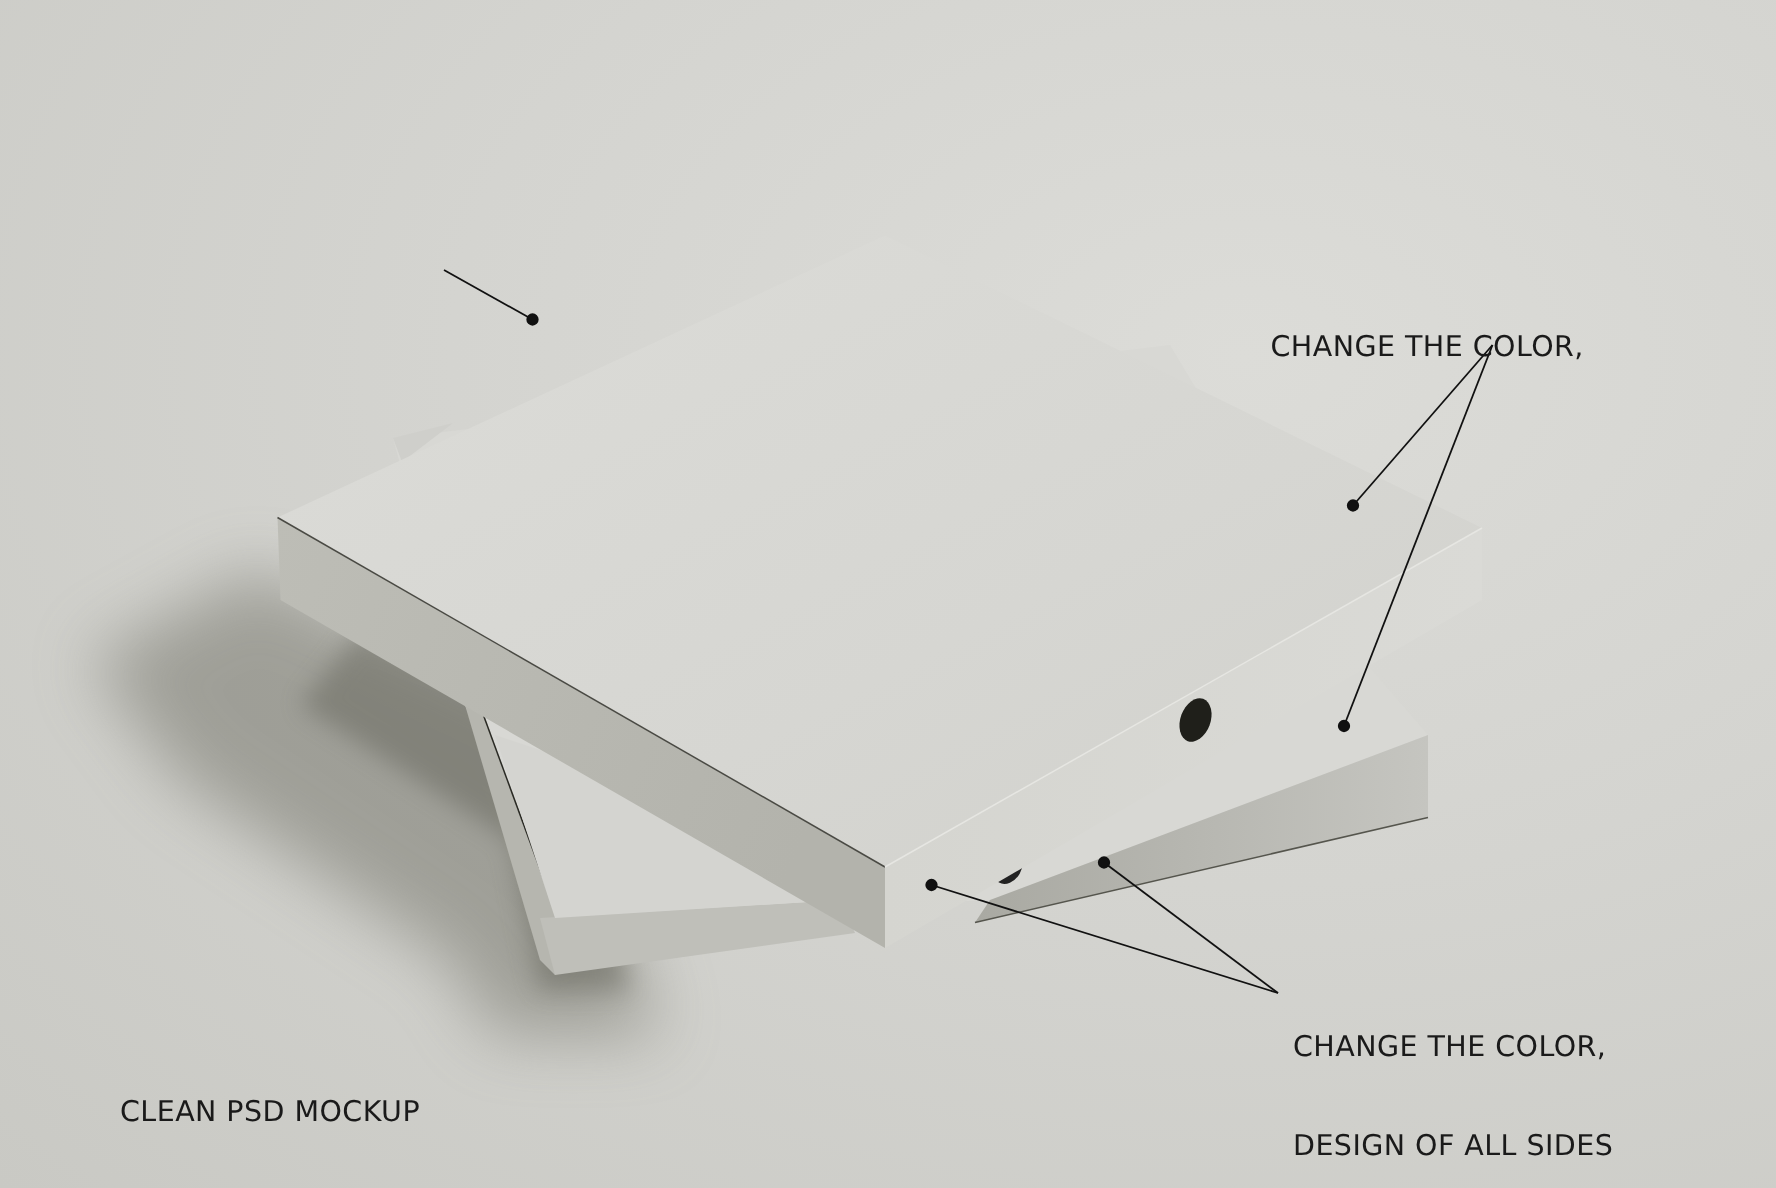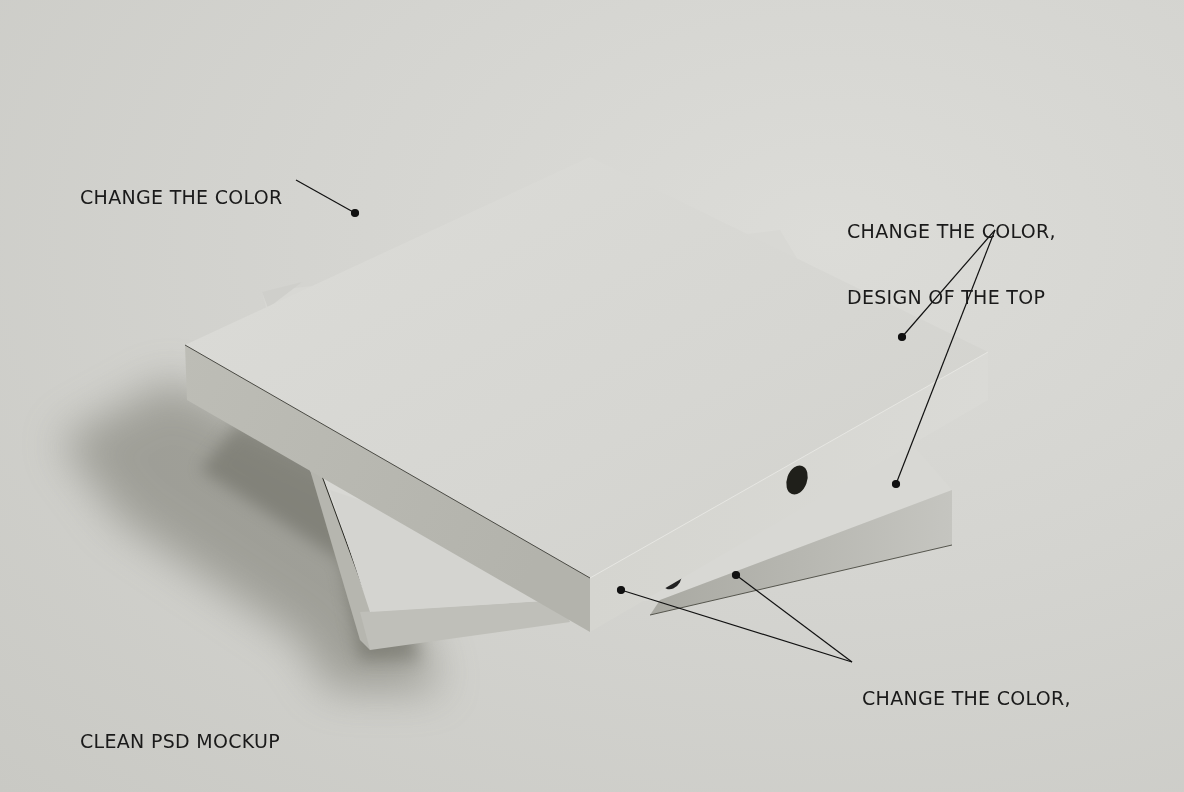--- a/index.html
+++ b/index.html
@@ -96,28 +96,27 @@
     <line x1="995" y1="230" x2="896" y2="484"></line>
     <circle cx="896" cy="484" r="3.5"></circle>
     <line x1="852" y1="662" x2="621" y2="590"></line>
     <circle cx="621" cy="590" r="3.5"></circle>
     <line x1="852" y1="662" x2="736" y2="575"></line>
     <circle cx="736" cy="575" r="3.5"></circle>
   </g>
 </svg>
 
 <div class="label" style="left:80px; top:142px;">
-  <div>CHANGE THE COLOR</div>
 </div>
 
 <div class="label" style="left:847px; top:176px;">
   <div>CHANGE THE COLOR,</div>
-  <div>DESIGN OF THE TOP</div>
 </div>
 
 <div class="label" style="left:862px; top:643px;">
   <div>CHANGE THE COLOR,</div>
+  <div>DESIGN OF ALL SIDES</div>
   
 </div>
 
 <div class="label" style="left:80px; top:686px;">
   <div>CLEAN PSD MOCKUP</div>
 </div>
 
 </body></html>

